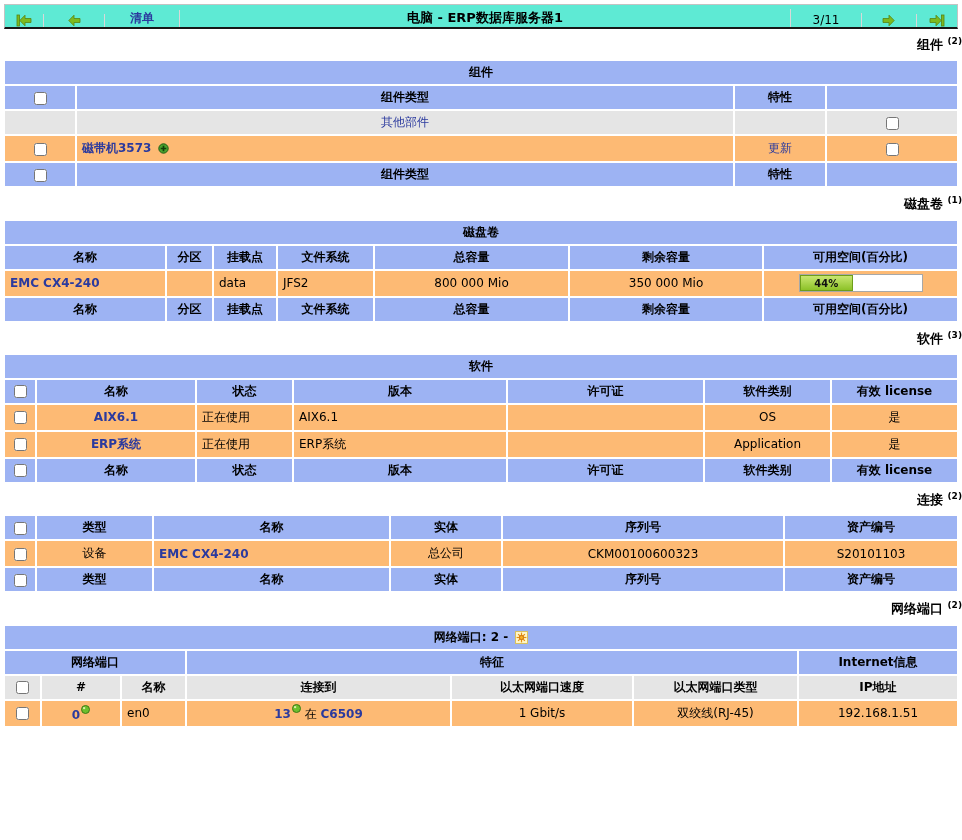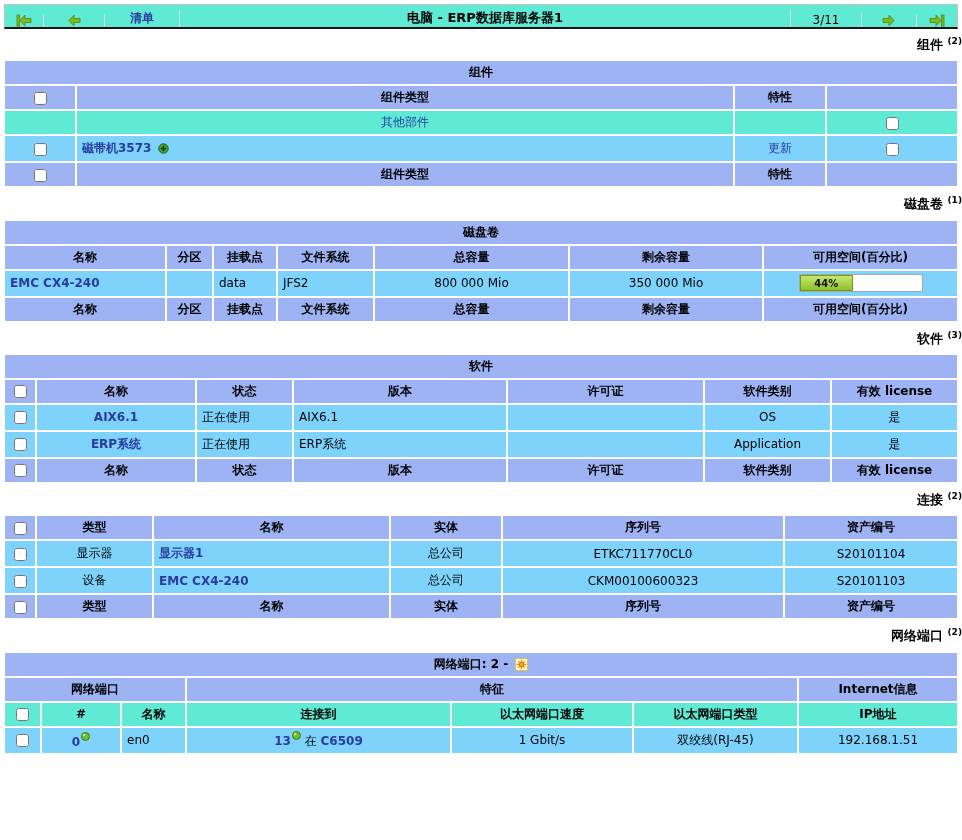--- a/index.html
+++ b/index.html
@@ -19,22 +19,22 @@
   .navbtn{cursor:pointer;}
 
   
   .sect-title{text-align:right;font-weight:bold;font-size:13px;margin:7px 0 5px;}
   .sect-title sup{font-size:9px;font-weight:bold;}
 
   
   table.tbl{border-collapse:separate;border-spacing:2px;table-layout:fixed;width:956px;margin:0 auto 4px;}
   .tbl th,.tbl td{padding:2px 5px;height:19px;font-size:12px;white-space:nowrap;overflow:hidden;}
   .hdr{background:#9DB3F3;text-align:center;font-weight:bold;}
-  .sub{background:#5eead4;}
-  .row{background:#7dd3fc;}
+  .sub{background:#e5e5e5;}
+  .row{background:#fdba74;}
   .ctr{text-align:center;}
   .lft{text-align:left;}
   td.row{height:21px;}
 
   
   .pbar{width:122px;height:16px;background:#fff;border:1px solid #a8a8a8;margin:0 auto;text-align:left;}
   .pfill{height:100%;box-sizing:border-box;background:linear-gradient(#C8E670,#8CC228);
          border:1px solid #6E9E1A;display:flex;align-items:center;justify-content:center;
          font-size:10px;font-weight:bold;color:#111;}
 
@@ -243,28 +243,20 @@
       <col>
     </colgroup>
   <tbody>
   <tr>
     <th class="hdr"><input type="checkbox" style=""></th>
     <th class="hdr">类型</th>
     <th class="hdr">名称</th>
     <th class="hdr">实体</th>
     <th class="hdr">序列号</th>
     <th class="hdr">资产编号</th>
-  </tr>
-  <tr>
-    <td class="row ctr"><input type="checkbox" style=""></td>
-    <td class="row ctr">显示器</td>
-    <td class="row lft"><a class="b">显示器1</a></td>
-    <td class="row ctr">总公司</td>
-    <td class="row ctr">ETKC711770CL0</td>
-    <td class="row ctr">S20101104</td>
   </tr>
   <tr>
     <td class="row ctr"><input type="checkbox" style=""></td>
     <td class="row ctr">设备</td>
     <td class="row lft"><a class="b">EMC CX4-240</a></td>
     <td class="row ctr">总公司</td>
     <td class="row ctr">CKM00100600323</td>
     <td class="row ctr">S20101103</td>
   </tr>
   <tr>

